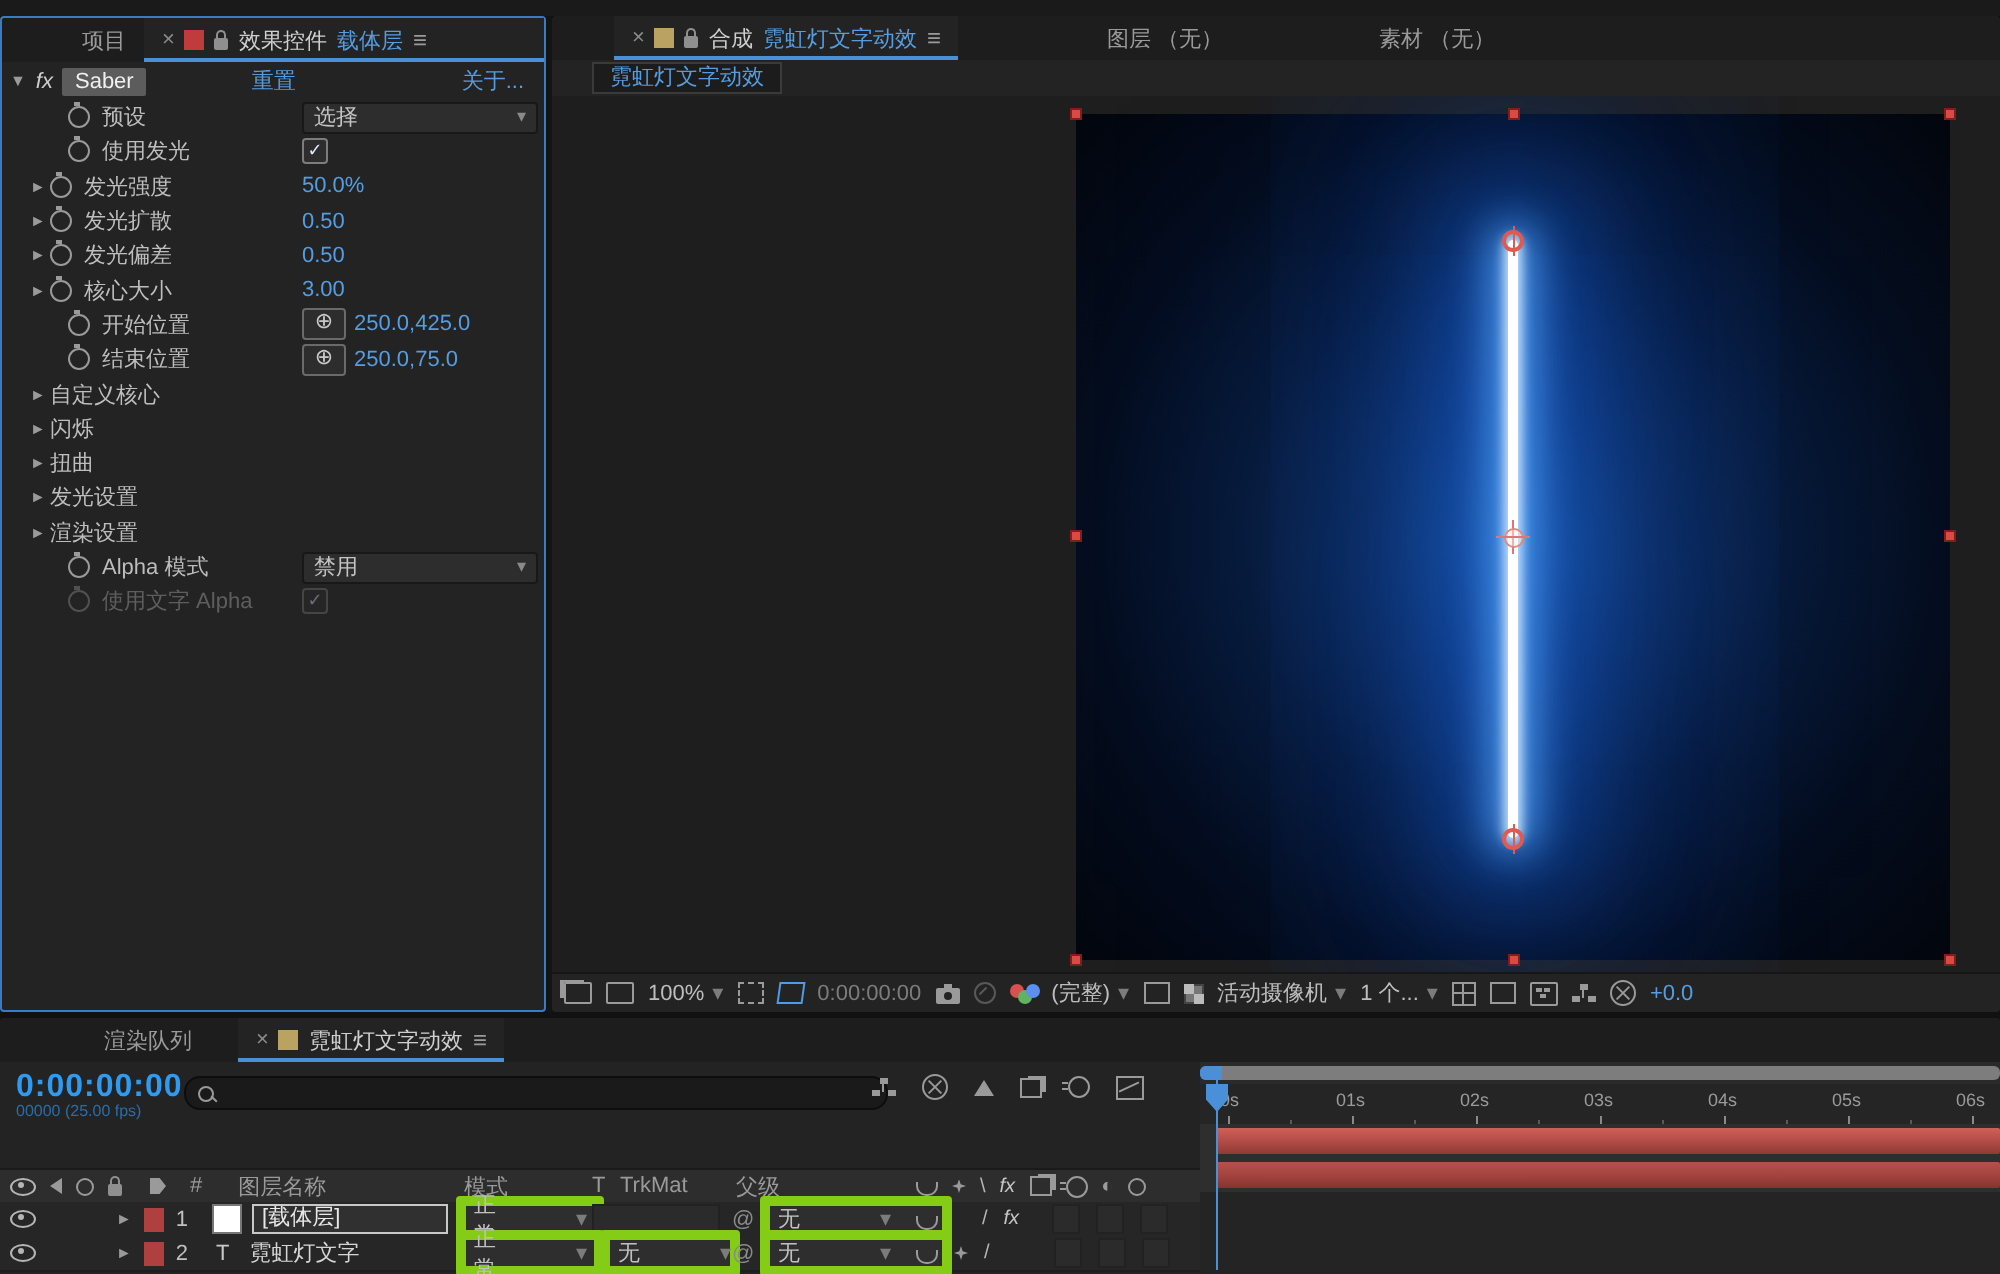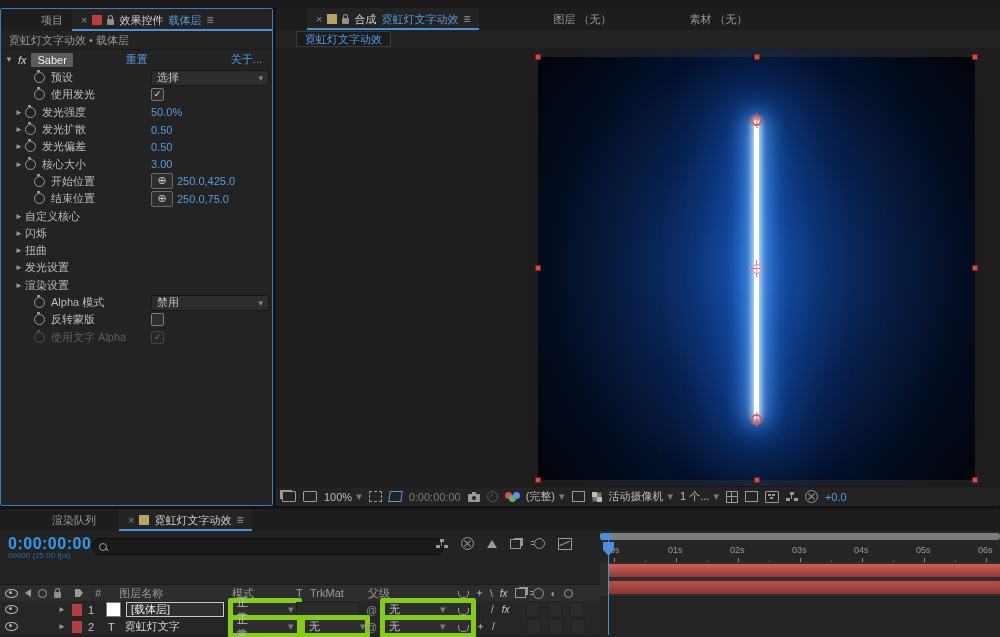--- a/index.html
+++ b/index.html
@@ -154,21 +154,20 @@
     <div class="tab active" style="flex:1;">
       <span class="close-x">×</span>
       <span class="swatch-sq" style="background:#c03b3b;"></span>
       <span class="lockico"></span>
       <span>效果控件</span>
       <span class="bluetxt">载体层</span>
       <span class="menu-glyph">≡</span>
       <span class="underline"></span>
     </div>
   </div>
-  <div class="crumb">霓虹灯文字动效 • 载体层</div>
 
   <div class="fxhead">
     <span style="color:#9a9a9a;font-size:8px;">▼</span>
     <span class="fxbadge">fx</span>
     <span class="fxname">Saber</span>
     <span class="bluetxt" style="margin-left:48px;">重置</span>
     <span class="bluetxt" style="margin-left:auto;margin-right:10px;">关于...</span>
   </div>
 
   <div class="prow">
@@ -258,27 +257,20 @@
     <span class="stopwatch" style="margin-left:33px;"></span>
     <span class="plabel">Alpha 模式</span>
     <span class="pctl">
         <span class="dd">
           <span>禁用</span>
           <span class="chev">▾</span>
         </span>
       </span>
   </div>
 
-  <div class="prow">
-    <span class="stopwatch" style="margin-left:33px;"></span>
-    <span class="plabel">反转蒙版</span>
-    <span class="pctl">
-        <span class="cb"></span>
-      </span>
-  </div>
 
   <div class="prow dis">
     <span class="stopwatch" style="margin-left:33px;"></span>
     <span class="plabel">使用文字 Alpha</span>
     <span class="pctl">
         <span class="cb">✓</span>
       </span>
   </div>
 </div>
 

